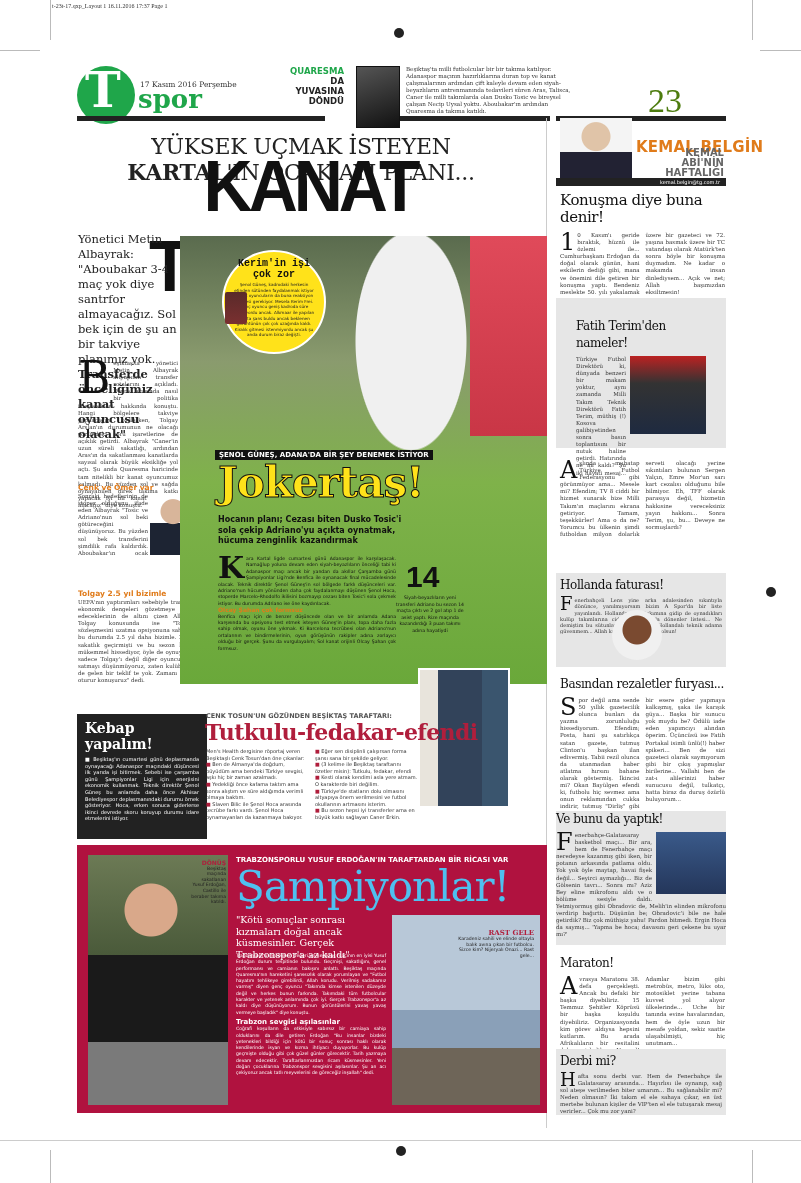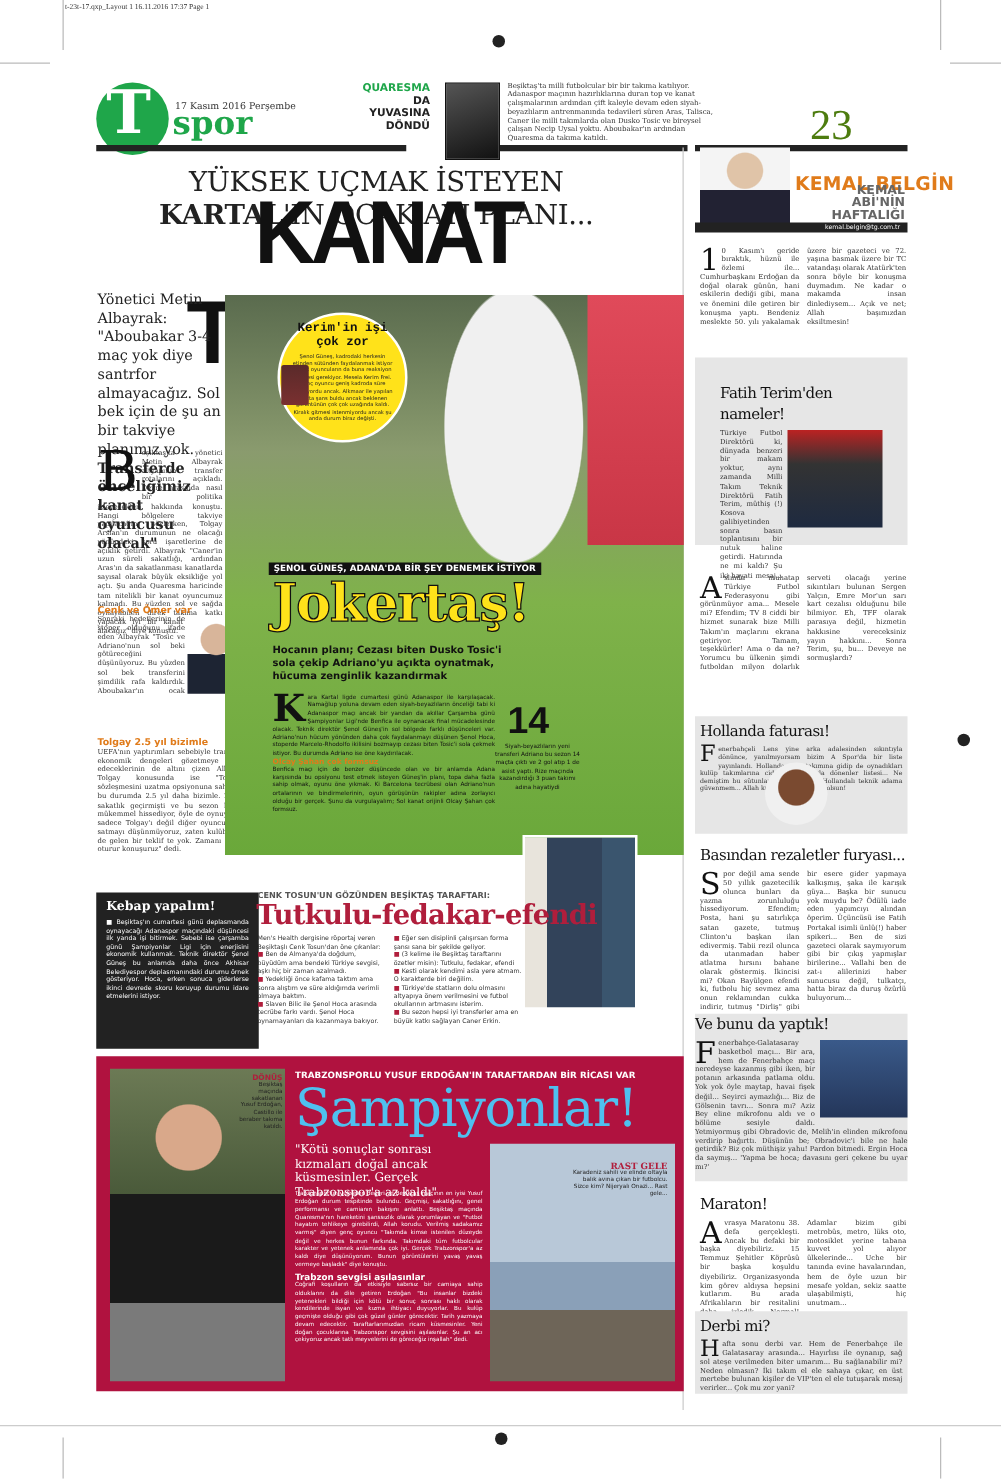--- a/index.html
+++ b/index.html
@@ -58,21 +58,21 @@
   .fdropK{float:left;font-size:30px;line-height:24px;margin-right:2px;font-weight:bold;font-family:"DejaVu Serif",serif;color:#111}
   .stat{left:406px;top:560px;font-family:"Liberation Sans",sans-serif;font-weight:bold;font-size:30px;color:#111}
   .statcap{left:395px;top:595px;width:70px;text-align:center;font-family:"DejaVu Sans",sans-serif;font-size:4.6px;line-height:6.5px;color:#111}
   .cenkbig{left:418px;top:668px;width:92px;height:140px;background:linear-gradient(90deg,#e8e4dc 0 20%,#32435a 20% 70%,#3a556e 70%);border:2px solid #fff}
   
   .tkicker{left:206px;top:712px;font-family:"DejaVu Sans",sans-serif;font-weight:bold;font-size:6.5px;color:#555}
   .thead{left:205px;top:719px;font-family:"DejaVu Serif",serif;font-weight:bold;font-size:22px;color:#b01e3c;letter-spacing:-.6px}
   .tcol{font-family:"DejaVu Sans",sans-serif;font-size:5px;line-height:6.6px;color:#333;width:104px}
   .tcol .b{color:#b01e3c}
   .kebap{left:77px;top:714px;width:130px;height:125px;background:#222;color:#fff;padding:6px 8px}
-  .kebap h3{font-family:"DejaVu Serif",serif;font-weight:900;font-size:10px;color:#fff}
+  .kebap h3{font-family:"DejaVu Serif",serif;font-weight:900;font-size:14px;color:#fff}
   .kebap p{font-family:"DejaVu Sans",sans-serif;font-size:5px;line-height:6.6px;margin-top:4px;text-align:justify}
   
   .maroon{left:77px;top:845px;width:470px;height:268px;background:#b0123f}
   .ybphoto{left:88px;top:855px;width:140px;height:250px;background:radial-gradient(circle at 45% 22%,#d9a88a 0 26px,transparent 27px),linear-gradient(#6c7a55,#4a5a3a 40%,#1a1a1a 40%,#1a1a1a 75%,#7a7a7a 75%)}
   .donus{left:190px;top:860px;width:36px;text-align:right;font-family:"DejaVu Sans",sans-serif;font-size:4.5px;line-height:5.6px;color:#222}
   .donus b{color:#b01e3c;font-size:6px;display:block}
   .mkicker{left:236px;top:856px;font-family:"DejaVu Sans",sans-serif;font-weight:bold;font-size:7px;color:#fff}
   .mhead{left:236px;top:862px;font-family:"DejaVu Serif",serif;font-size:42px;color:#4fc0ef;letter-spacing:-1px}
   .mdeck{left:236px;top:914px;width:150px;font-family:"DejaVu Serif",serif;font-size:9.5px;line-height:11.5px;color:#fff}
   .mbody{left:236px;top:953px;width:150px;font-family:"DejaVu Sans",sans-serif;font-size:4.5px;line-height:6.3px;color:#fff;text-align:justify}
@@ -176,24 +176,25 @@
 <div class="abs fishphoto"></div>
 <div class="abs rast"><b>RAST GELE</b><span>Karadeniz sahili ve elinde oltayla balık avına çıkan bir futbolcu. Sizce kim? Nijeryalı Onazi... Rast gele...</span></div>
 
 <div class="abs colphoto"></div>
 <div class="abs colname">KEMAL BELGİN</div>
 <div class="abs colsub">KEMAL ABİ'NİN HAFTALIĞI</div>
 <div class="abs colbar"></div>
 <div class="abs colemail">kemal.belgin@tg.com.tr</div>
 
 <div class="abs" style="left:560px;top:192px;width:165px">
+  <div class="rc-title">Konuşma diye buna denir!</div>
   <div class="rc-text" style="column-count:2;column-gap:6px;margin-top:6px"><span class="drop">1</span><span>0 Kasım'ı geride bıraktık, hüznü ile özlemi ile... Cumhurbaşkanı Erdoğan da doğal olarak günün, hani eskilerin dediği gibi, mana ve önemini dile getiren bir konuşma yaptı. Bendeniz meslekte 50. yılı yakalamak üzere bir gazeteci ve 72. yaşına basmak üzere bir TC vatandaşı olarak Atatürk'ten sonra böyle bir konuşma duymadım. Ne kadar o makamda insan dinlediysem... Açık ve net; Allah başımızdan eksiltmesin!</span></div>
 </div>
 
-<div class="abs grey" style="left:556px;top:286px;width:170px;height:150px;padding:20px">
+<div class="abs grey" style="left:556px;top:298px;width:170px;height:150px;padding:20px">
   <div class="rc-title" style="font-size:12px">Fatih Terim'den nameler!</div>
   <div style="float:right;width:76px;height:78px;margin:4px 0 2px 4px;background:linear-gradient(#b22,#333 35%,#1e2a40)"></div>
   <div class="rc-text" style="margin-top:4px;height:120px;overflow:hidden">Türkiye Futbol Direktörü ki, dünyada benzeri bir makam yoktur, aynı zamanda Milli Takım Teknik Direktörü Fatih Terim, müthiş (!) Kosova galibiyetinden sonra basın toplantısını bir nutuk haline getirdi. Hatırında ne mi kaldı? Şu iki hayati mesaj... Birincisi, Arda ve Burak'ı milli menfaat için çağırmış, Peki, aynı duygu, aynı anlayış neden bundan önceki üç hayati oyunda gösterilmedi? İkincisi, Emre Belözoğlu'nun telefonu üzerine geri dönmüş olmuş. Vay be. Leeds maçında sahadan atıldığında tokatlanan oyuncunun ne forsu varmış yahu? Ben yemedim ama... Acaba Emre'nin sesi içinden başka kişilerin de ismi yankılandı mı?</div>
 </div>
 
 <div class="abs" style="left:560px;top:456px;width:165px">
   <div class="rc-text" style="column-count:2;column-gap:6px;margin-top:4px"><span class="drop">A</span><span>slında muhatap Türkiye Futbol Federasyonu gibi görünmüyor ama... Mesele mi? Efendim; TV 8 ciddi bir hizmet sunarak bize Milli Takım'ın maçlarını ekrana getiriyor. Tamam, teşekkürler! Ama o da ne? Yorumcu bu ülkenin şimdi futboldan milyon dolarlık serveti olacağı yerine sıkıntıları bulunan Sergen Yalçın, Emre Mor'un sarı kart cezalısı olduğunu bile bilmiyor. Eh, TFF olarak parasıya değil, hizmetin hakkısine vereceksiniz yayın hakkını... Sonra Terim, şu, bu... Deveye ne sormuşlardı?</span></div>
 </div>
 
 <div class="abs grey" style="left:556px;top:573px;width:170px;height:94px;padding:4px">

